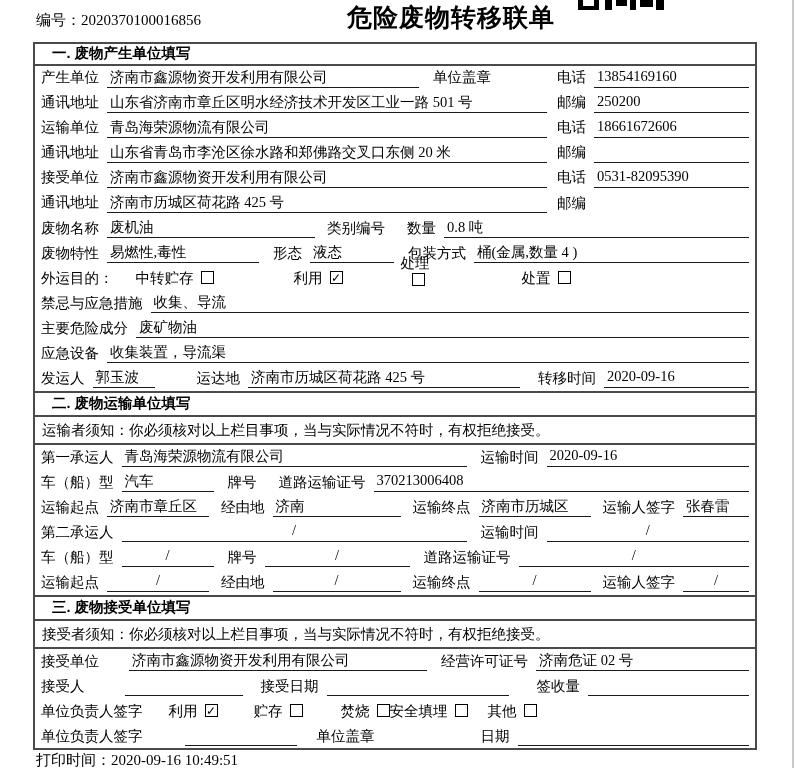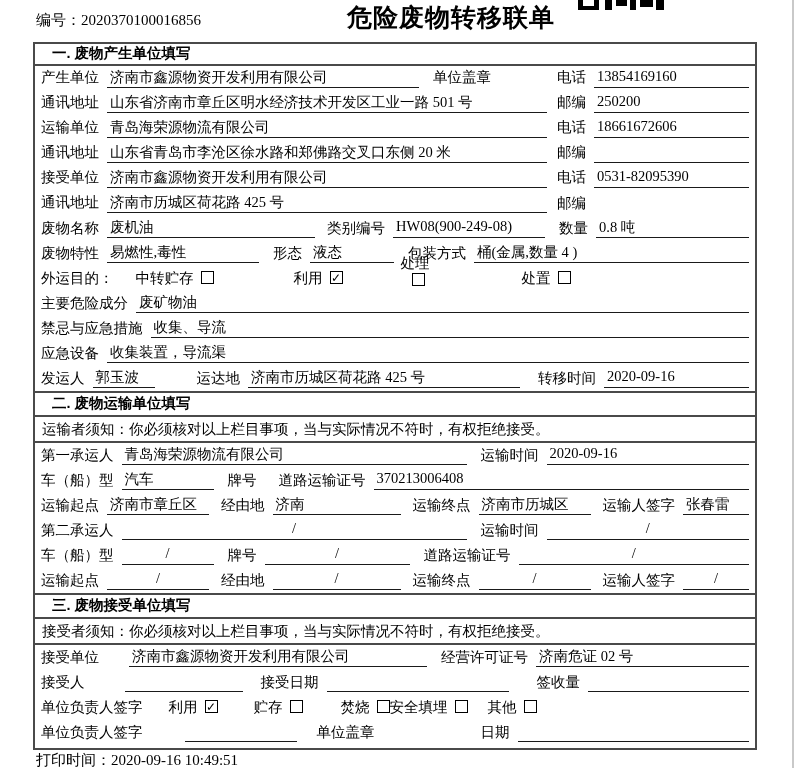--- a/index.html
+++ b/index.html
@@ -19,21 +19,21 @@
   
   .form-table { position:absolute; left:33px; top:42px; width:724px; height:708px;
                 border:2px solid #4a4a4a; display:flex; flex-direction:column; }
 
   .sec-header { flex:none; display:flex; align-items:center; padding:1px 7px 2px 17px;
                 font-family:"Liberation Sans","DejaVu Sans",sans-serif;
                 font-weight:bold; font-size:14.5px; border-bottom:2px solid #4a4a4a; }
   .sec-header.mid { border-top:2px solid #4a4a4a; height:26px; }
   .sec-header.first { height:22px; }
 
-  .notice-row { flex:none; height:14px; display:flex; align-items:center; padding:12px 7px;
+  .notice-row { flex:none; height:28px; display:flex; align-items:center; padding:0 7px;
                 font-size:14.5px; border-bottom:2px solid #4a4a4a; white-space:nowrap; }
 
   .row { flex:none; height:25px; display:flex; align-items:flex-end; padding:0 6px 3px 6px;
          font-size:14.5px; white-space:nowrap; }
   .lbl { white-space:nowrap; margin-right:8px; }
   .val { border-bottom:1px solid #1a1a1a; min-height:20px; padding:0 3px; white-space:nowrap; overflow:visible; }
   .grow { flex:1; }
   .tc { text-align:center; }
   .lg { display:flex; width:516px; flex:none; }
   .rg { display:flex; flex:1; }
@@ -131,21 +131,20 @@
     </div>
     <div class="rg">
       <span class="lbl">邮编</span>
     </div>
   </div>
 
   <div class="row">
     <span class="lbl">废物名称</span>
     <span class="val" style="width:208px;">废机油</span>
     <span class="lbl" style="margin-left:12px;">类别编号</span>
-    <span class="val" style="width:152px;">HW08(900-249-08)</span>
     <span class="lbl" style="margin-left:14px;">数量</span>
     <span class="val grow">0.8 吨</span>
   </div>
 
   <div class="row">
     <span class="lbl">废物特性</span>
     <span class="val" style="width:152px;">易燃性,毒性</span>
     <span class="lbl" style="margin-left:14px;">形态</span>
     <span class="val" style="width:84px;">液态</span>
     <span class="lbl" style="margin-left:14px;">包装方式</span>
@@ -166,27 +165,27 @@
       <span>处理</span>
       <span class="cb"></span>
     </span>
     <span class="opt" style="margin-left:92px;">
       <span>处置</span>
       <span class="cb"></span>
     </span>
   </div>
 
   <div class="row">
+    <span class="lbl">禁忌与应急措施</span>
+    <span class="val grow">收集、导流</span>
+  </div>
+
+  <div class="row">
     <span class="lbl">主要危险成分</span>
     <span class="val grow">废矿物油</span>
-  </div>
-
-  <div class="row">
-    <span class="lbl">禁忌与应急措施</span>
-    <span class="val grow">收集、导流</span>
   </div>
 
   <div class="row">
     <span class="lbl">应急设备</span>
     <span class="val grow">收集装置，导流渠</span>
   </div>
 
   <div class="row">
     <span class="lbl">发运人</span>
     <span class="val" style="width:62px;">郭玉波</span>

